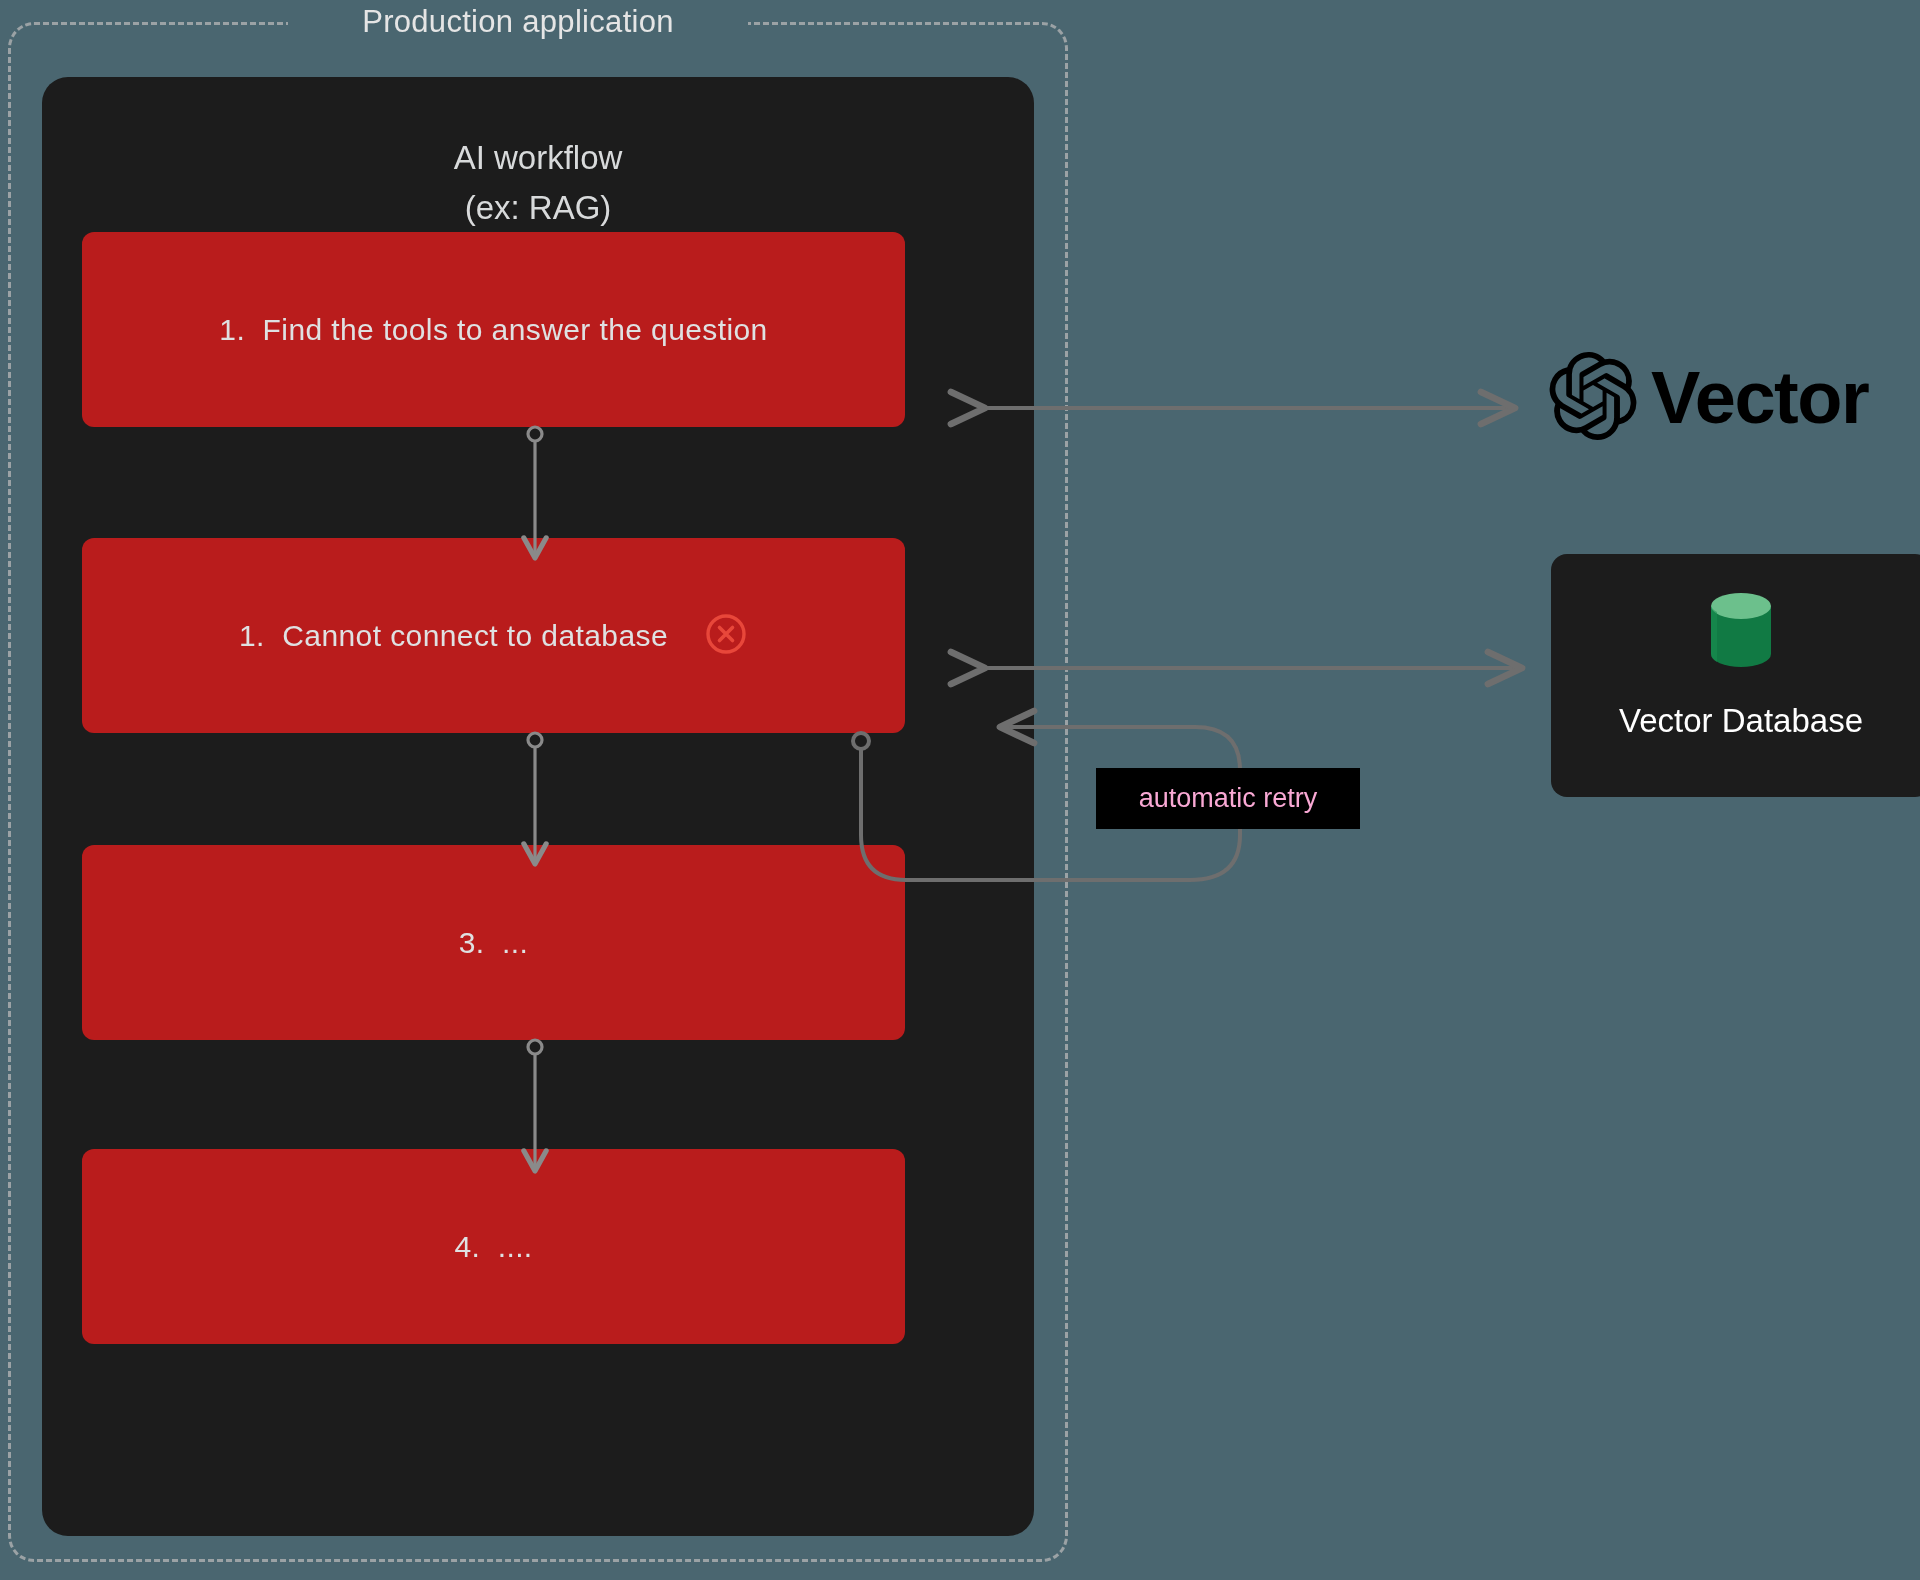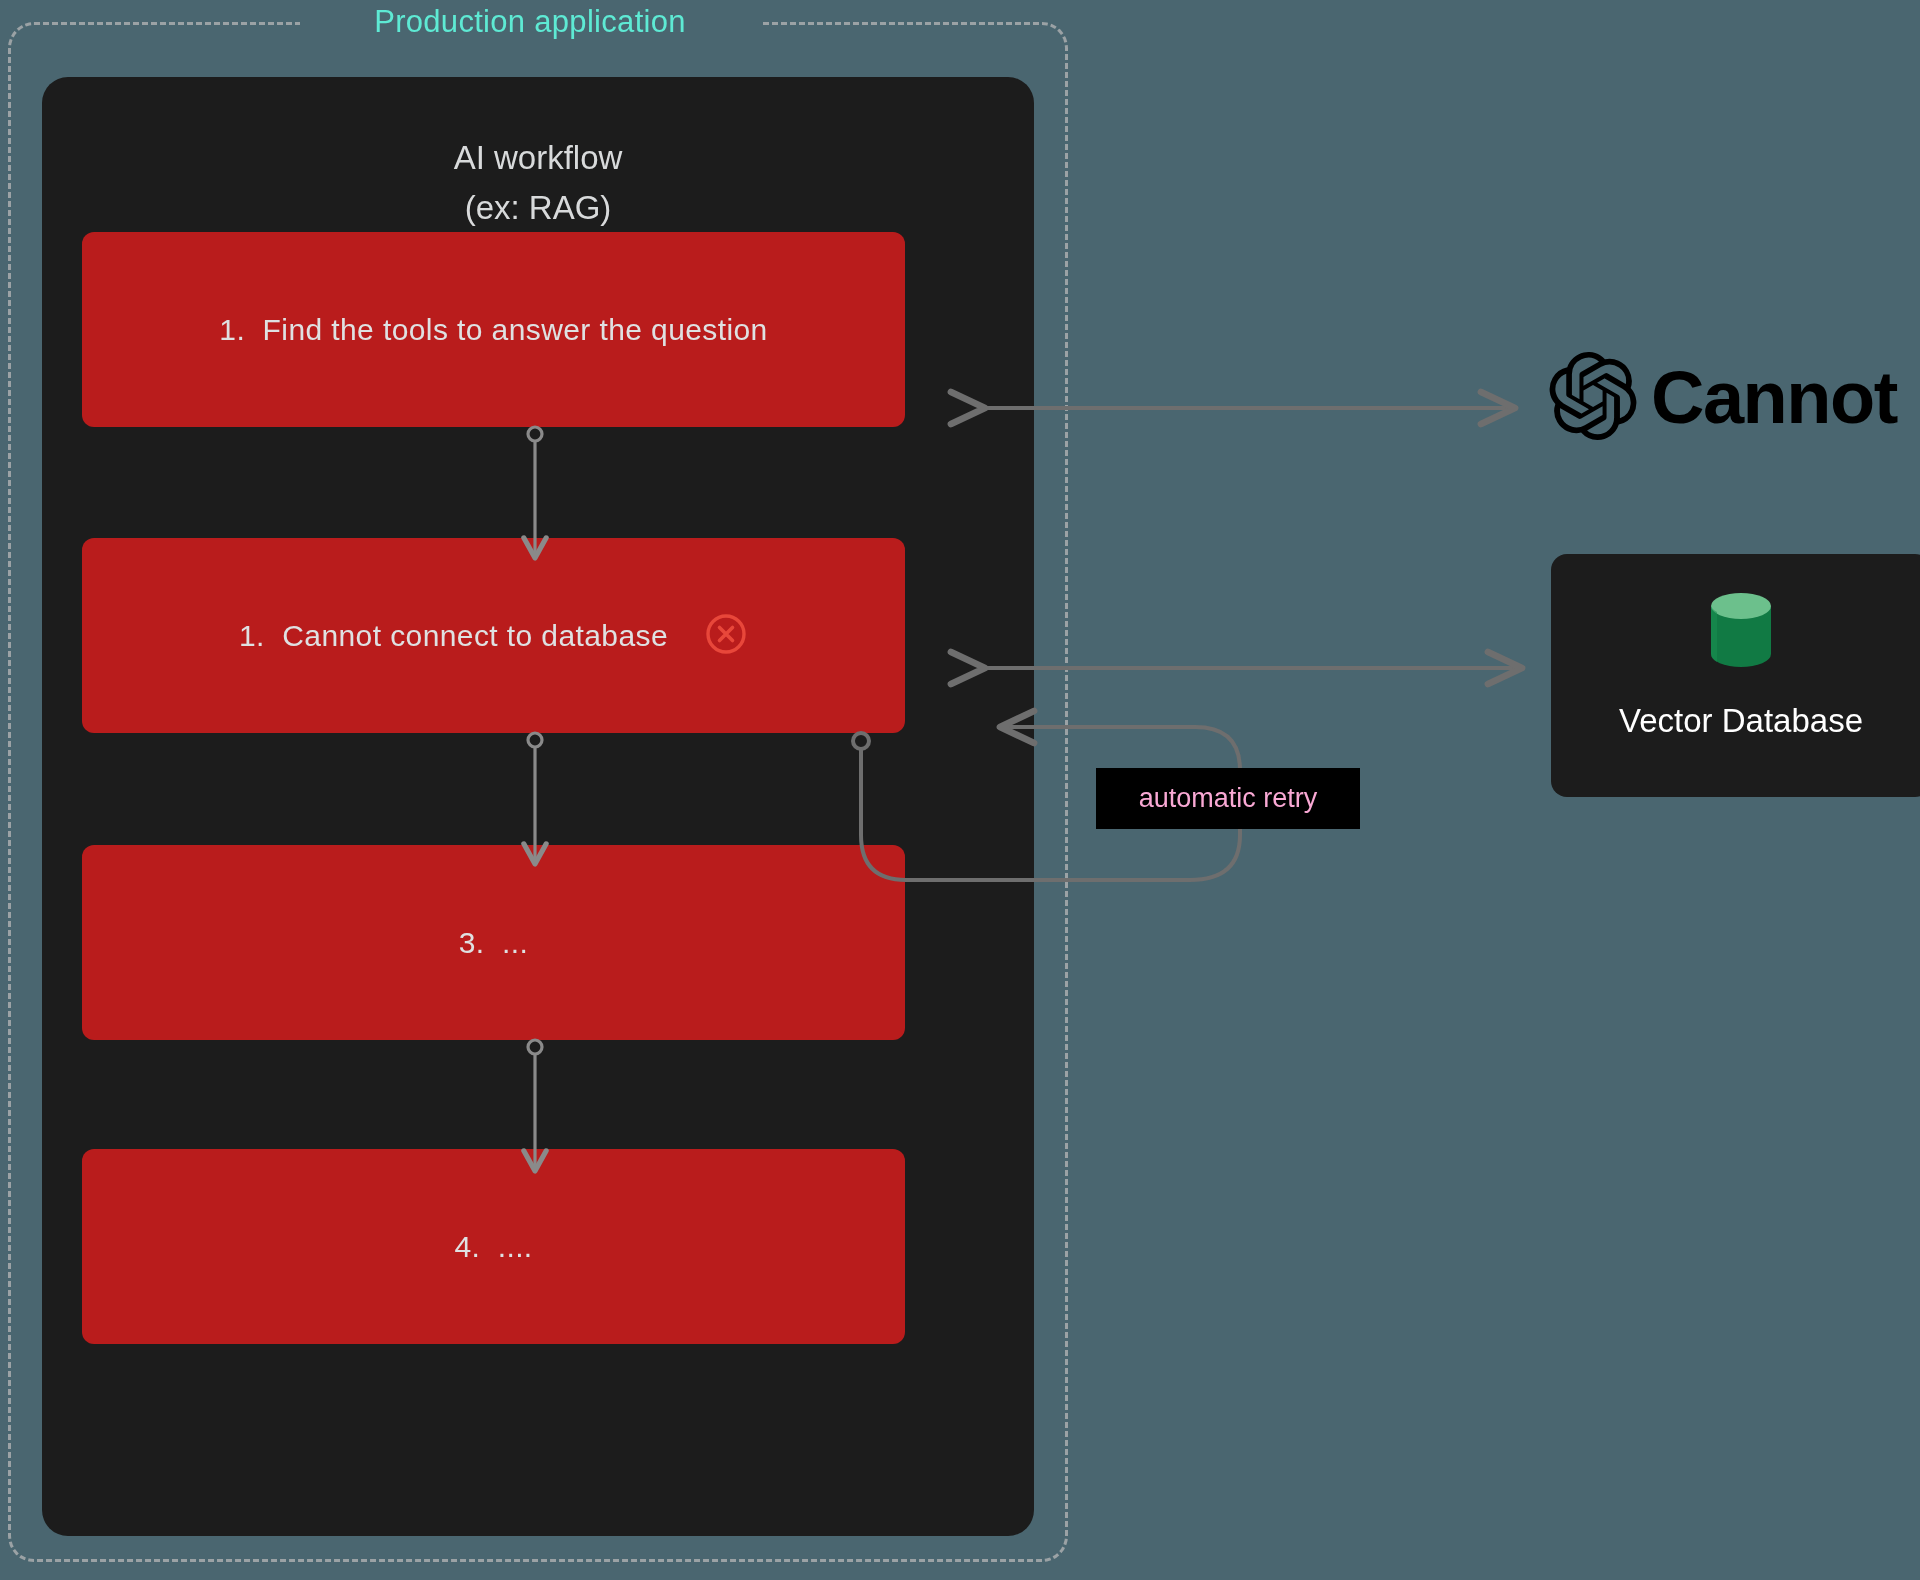--- a/index.html
+++ b/index.html
@@ -26,26 +26,26 @@
     left: 8px;
     top: 22px;
     width: 1060px;
     height: 1540px;
     box-sizing: border-box;
     border: 3px dashed #9ba2a5;
     border-radius: 26px;
   }
   #prod-title {
     position: absolute;
-    left: 300px;
+    left: 288px;
     top: 2px;
     width: 460px;
     text-align: center;
     font-size: 31px;
-    color: #5eead4;
+    color: #e5e5e5;
     background: #4a6670;
     padding: 0 14px;
     letter-spacing: 0.3px;
     line-height: 40px;
     box-sizing: border-box;
   }
 
   
   #workflow-panel {
     position: absolute;
@@ -252,21 +252,21 @@
   </svg>
 
   <div id="retry-label">automatic retry</div>
 
   <div id="openai-block">
     <span>
       <svg width="88" height="88" viewBox="0 0 24 24">
         <path fill="#000000" d="M22.282 9.821a5.985 5.985 0 0 0-.516-4.91 6.046 6.046 0 0 0-6.51-2.9A6.065 6.065 0 0 0 4.981 4.18a5.985 5.985 0 0 0-3.998 2.9 6.046 6.046 0 0 0 .743 7.097 5.98 5.98 0 0 0 .51 4.911 6.051 6.051 0 0 0 6.515 2.9A5.985 5.985 0 0 0 13.26 24a6.056 6.056 0 0 0 5.772-4.206 5.99 5.99 0 0 0 3.997-2.9 6.056 6.056 0 0 0-.747-7.073zM13.26 22.43a4.476 4.476 0 0 1-2.876-1.04l.141-.081 4.779-2.758a.795.795 0 0 0 .392-.681v-6.737l2.02 1.168a.071.071 0 0 1 .038.052v5.583a4.504 4.504 0 0 1-4.494 4.494zM3.6 18.304a4.47 4.47 0 0 1-.535-3.014l.142.085 4.783 2.759a.771.771 0 0 0 .78 0l5.843-3.369v2.332a.08.08 0 0 1-.033.062L9.74 19.95a4.5 4.5 0 0 1-6.14-1.646zM2.34 7.896a4.485 4.485 0 0 1 2.366-1.973V11.6a.766.766 0 0 0 .388.676l5.815 3.355-2.02 1.168a.076.076 0 0 1-.071 0l-4.83-2.786A4.504 4.504 0 0 1 2.34 7.872zm16.597 3.855-5.833-3.387L15.119 7.2a.076.076 0 0 1 .071 0l4.83 2.791a4.494 4.494 0 0 1-.676 8.105v-5.678a.79.79 0 0 0-.407-.667zm2.01-3.023-.141-.085-4.774-2.782a.776.776 0 0 0-.785 0L9.409 9.23V6.897a.066.066 0 0 1 .028-.061l4.83-2.787a4.5 4.5 0 0 1 6.68 4.66zM8.307 12.863l-2.02-1.164a.08.08 0 0 1-.038-.057V6.075a4.5 4.5 0 0 1 7.375-3.453l-.142.08L8.704 5.46a.795.795 0 0 0-.393.681zm1.097-2.365 2.602-1.5 2.607 1.5v2.999l-2.597 1.5-2.607-1.5z"></path>
       </svg>
     </span>
-    <span id="openai-wordmark">Cannot</span>
+    <span id="openai-wordmark">Vector</span>
   </div>
 
   <div id="vectordb-card">
     <div id="vectordb-icon">
       <svg width="72" height="86" viewBox="0 0 72 86">
 
         <path d="M6,18 L6,66 A30,13 0 0 0 66,66 L66,18 Z" fill="#117a44"></path>
 
         <ellipse cx="36" cy="18" rx="30" ry="13" fill="#6cc08c"></ellipse>
 

